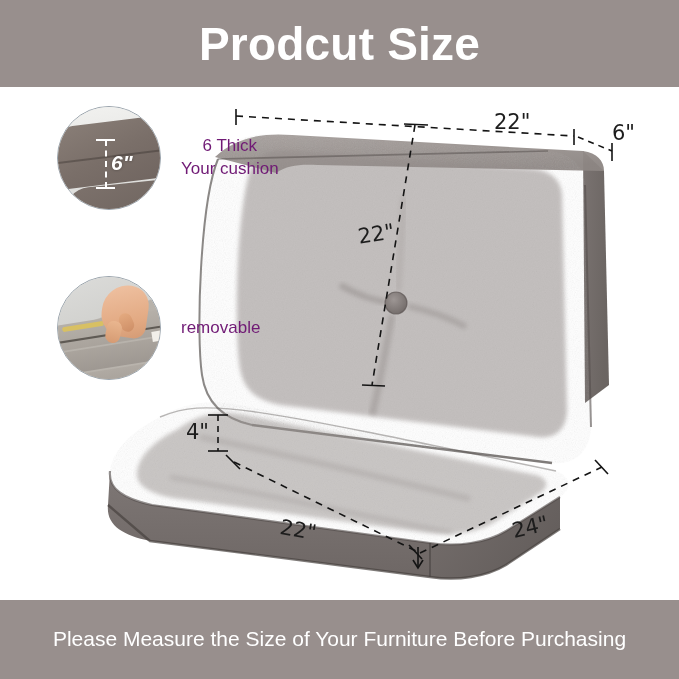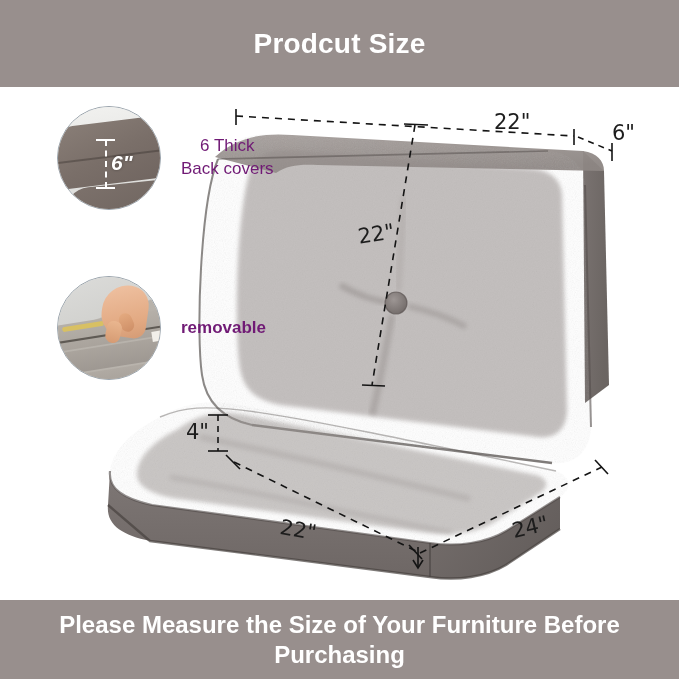--- a/index.html
+++ b/index.html
@@ -28,46 +28,46 @@
     align-items: center;
     justify-content: center;
     text-align: center;
     color: #ffffff;
   }
   #header-banner {
     top: 0;
     height: 87px;
   }
   #header-title {
-    font-size: 28px;
+    font-size: 46px;
     font-weight: bold;
     letter-spacing: 0.2px;
     color: #ffffff;
     line-height: 1;
   }
   #footer-banner {
     top: 600px;
     height: 79px;
   }
   #footer-text {
-    font-size: 24px;
-    font-weight: bold;
+    font-size: 21px;
+    font-weight: normal;
     line-height: 1.25;
     color: #ffffff;
     padding: 0 26px;
   }
 
   
   .feature {
     position: absolute;
     display: flex;
     align-items: center;
   }
   #feature-thickness { left: 57px; top: 106px; }
-  #feature-covers    { left: 57px; top: 276px; font-weight: bold; }
+  #feature-covers    { left: 57px; top: 276px; }
 
   .inset-circle {
     position: relative;
     width: 102px;
     height: 102px;
     border-radius: 50%;
     border: 1px solid #9aa4ad;
     overflow: hidden;
     flex: 0 0 auto;
     background: #e9e9e7;
@@ -402,21 +402,21 @@
       <div class="ph-cushion-top"></div>
       <div class="ph-cushion-seam"></div>
       <div class="ph-cushion-lower"></div>
       <div class="dim-white-cap top"></div>
       <div class="dim-white-line"></div>
       <div class="dim-white-cap bot"></div>
       <div class="dim-white-text">6"</div>
     </div>
     <div class="feature-label">
       <div>6 Thick</div>
-      <div>Back covers</div>
+      <div>Your cushion</div>
     </div>
   </div>
 
   <div class="feature" id="feature-covers">
     <div class="inset-circle">
       <div class="ph-zip-bg"></div>
       <div class="ph-fab ph-fab1"></div>
       <div class="ph-fab ph-fab2"></div>
       <div class="ph-fab ph-fab3"></div>
       <div class="ph-zip-yellow"></div>

